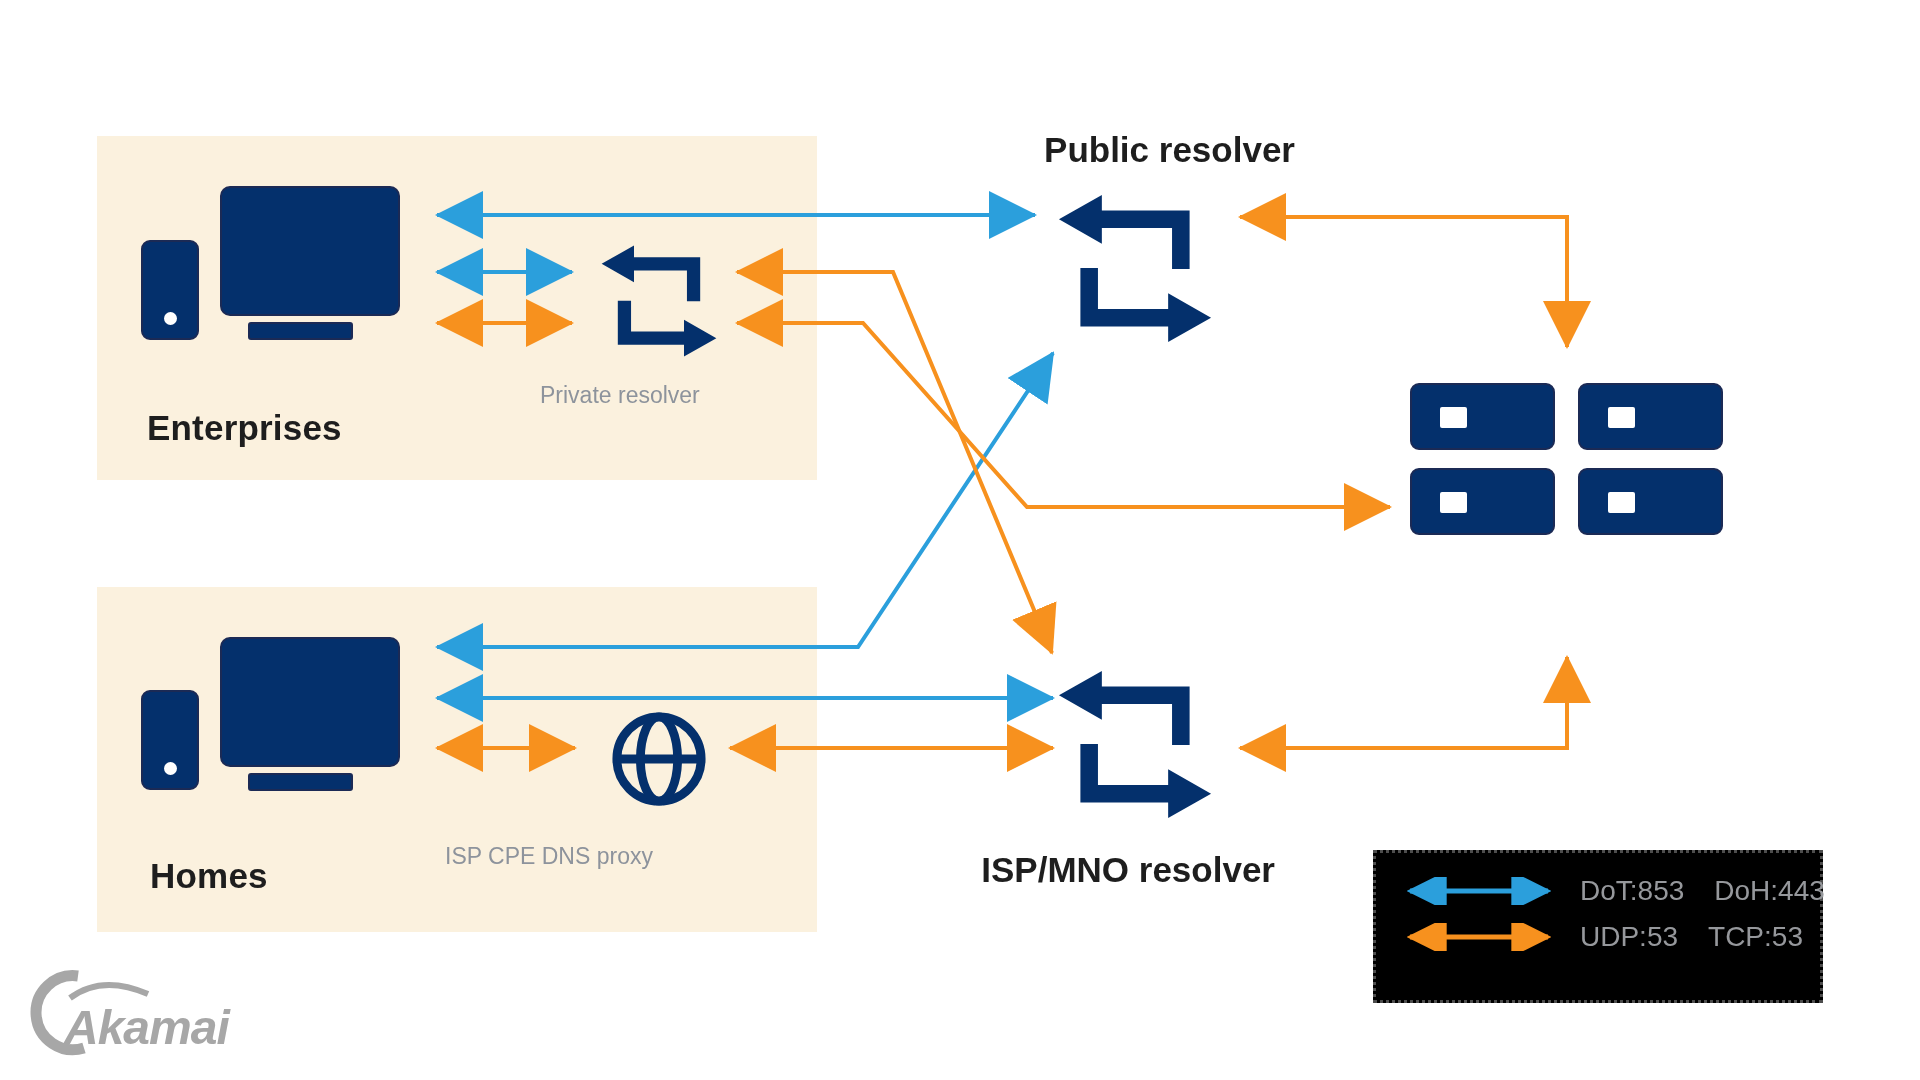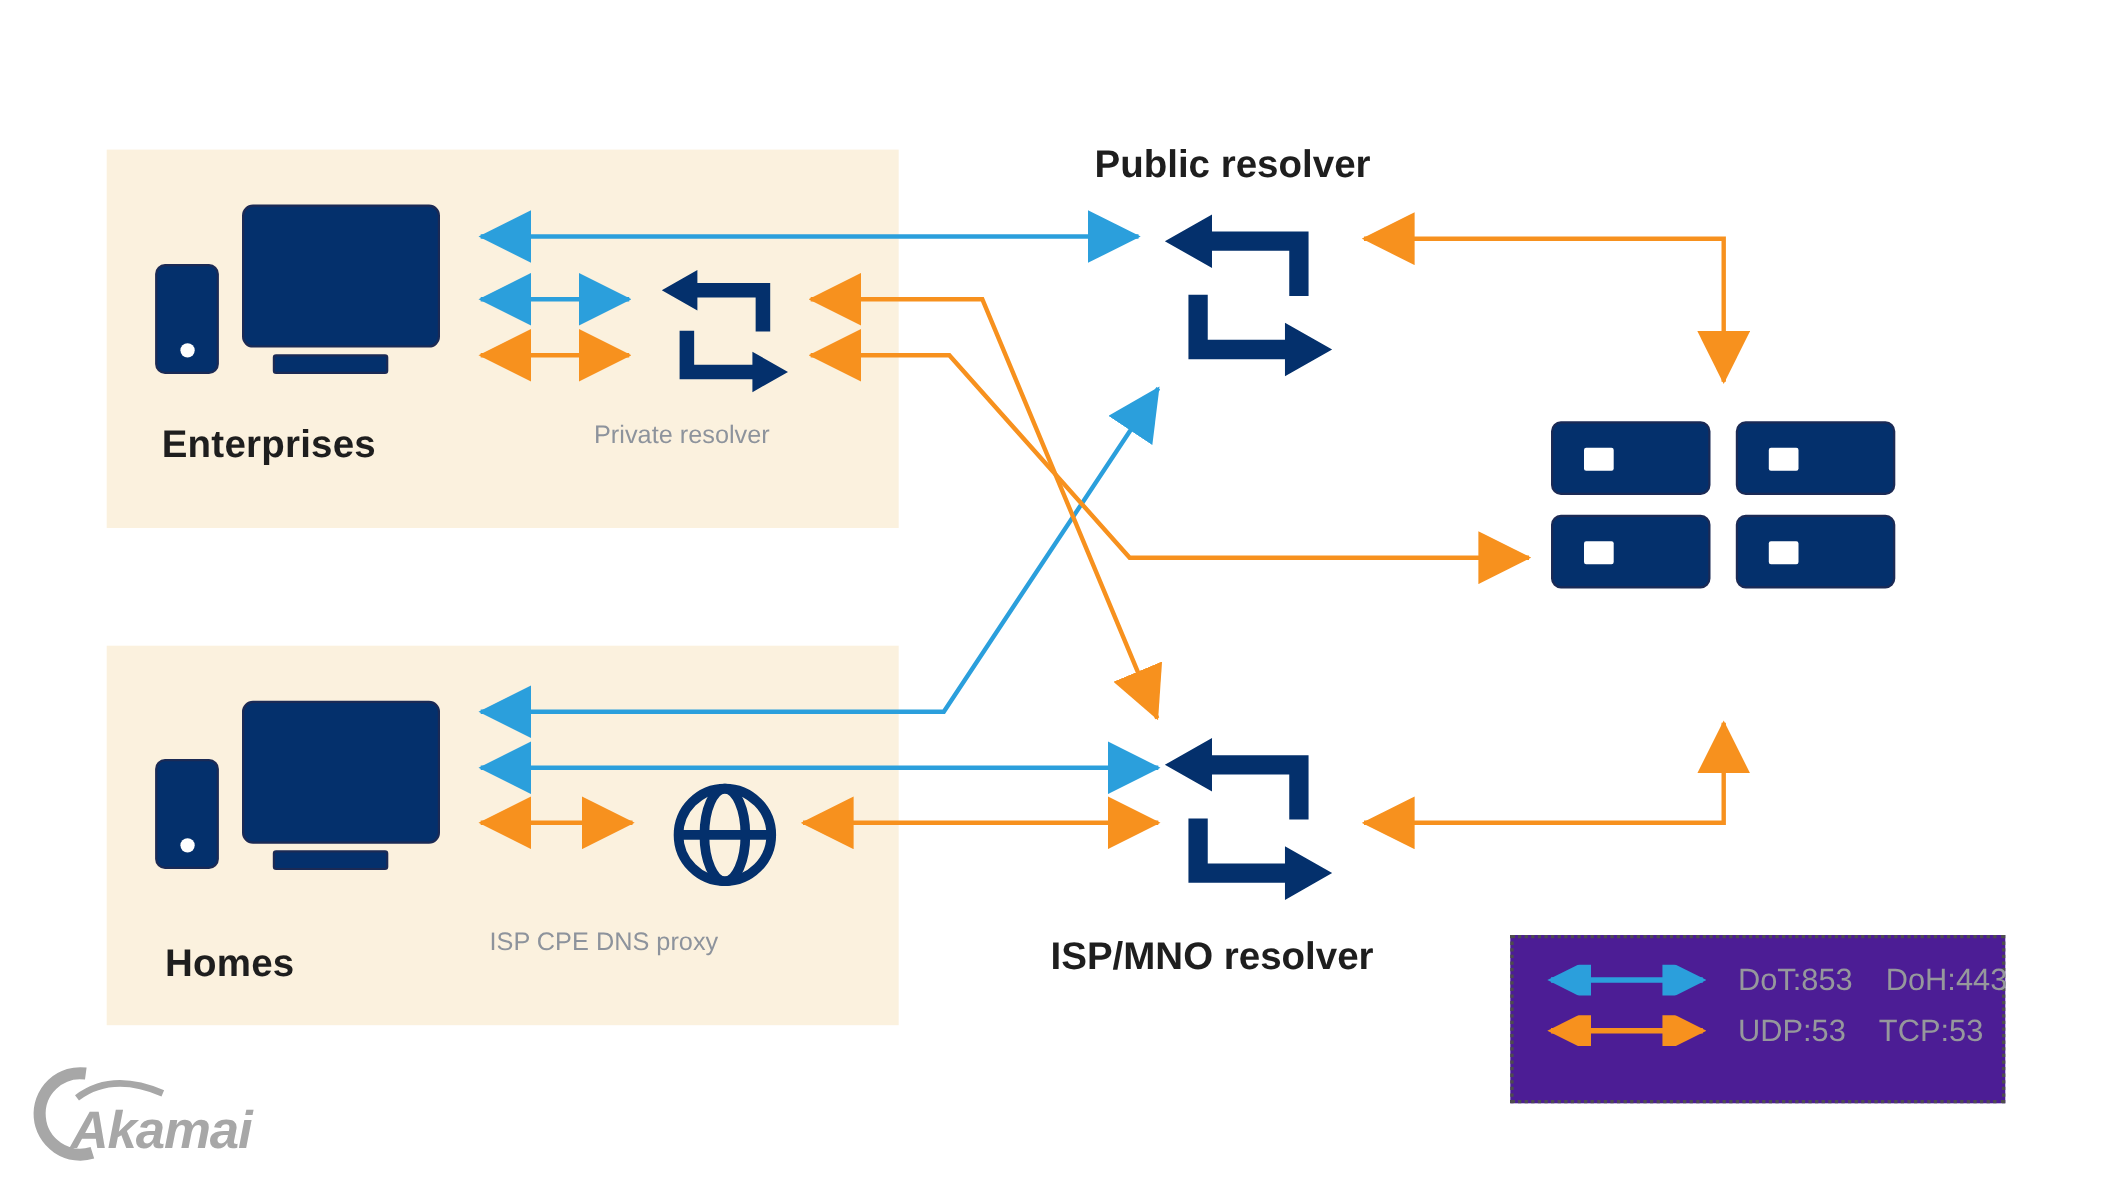--- a/index.html
+++ b/index.html
@@ -13,29 +13,29 @@
   .zone{position:absolute;background:var(--beige);}
   #edges{position:absolute;left:0;top:0;width:1920px;height:1080px;z-index:2;}
   .abs{position:absolute;}
   .icon-layer{z-index:3;}
   .navyfill{background:var(--navy);border:2px solid var(--navy-edge);box-sizing:border-box;}
   .monitor{width:180px;height:130px;border-radius:10px;}
   .stand{width:105px;height:18px;border-radius:3px;}
   .phone{width:58px;height:100px;border-radius:9px;}
   .phone-dot{width:13px;height:13px;border-radius:50%;background:#fff;}
   .group-label{font-size:35px;font-weight:600;color:var(--title);letter-spacing:.2px;}
-  .node-title{font-size:35px;font-weight:600;color:var(--title);text-align:left;}
+  .node-title{font-size:35px;font-weight:600;color:var(--title);text-align:right;}
   .small-label{font-size:23px;color:var(--gray-label);text-align:left;white-space:nowrap;}
   .server-grid{display:grid;grid-template-columns:145px 145px;grid-template-rows:67px 67px;
                gap:18px 23px;}
   .server-unit{position:relative;background:var(--navy);border:2px solid var(--navy-edge);
                border-radius:9px;box-sizing:border-box;}
   .server-led{position:absolute;left:28px;top:22px;width:27px;height:21px;background:#fff;border-radius:2px;}
   .legend{position:absolute;left:1373px;top:850px;width:450px;height:153px;
-          border:3px dotted #4D4D4D;background:#4c1d95;box-sizing:border-box;z-index:3;}
+          border:3px dotted #4D4D4D;background:#000000;box-sizing:border-box;z-index:3;}
   .legend-row{position:absolute;left:28px;display:flex;align-items:center;}
   .legend-text{display:flex;gap:30px;font-size:28px;color:var(--legend-gray);margin-left:26px;}
   .hidden-defs{position:absolute;width:0;height:0;overflow:hidden;}
 </style>
 </head>
 <body>
 
 <svg class="hidden-defs" aria-hidden="true">
   <defs>
     <g id="resolver-shape">
@@ -70,21 +70,21 @@
       <path d="M 737 323 H 863 L 1027 507 H 1390" fill="none" stroke="#F7911E" stroke-width="4" stroke-linejoin="miter" marker-start="url(#arrow-orange)" marker-end="url(#arrow-orange)"></path>
       <path d="M 1240 217 H 1567 V 347" fill="none" stroke="#F7911E" stroke-width="4" stroke-linejoin="miter" marker-start="url(#arrow-orange)" marker-end="url(#arrow-orange)"></path>
       <path d="M 1240 748 H 1567 V 657" fill="none" stroke="#F7911E" stroke-width="4" stroke-linejoin="miter" marker-start="url(#arrow-orange)" marker-end="url(#arrow-orange)"></path>
     </svg>
 
   <div class="abs icon-layer navyfill phone" style="left:141px;top:240px;">
     <div class="abs phone-dot" style="left:21px;top:70px;"></div>
   </div>
   <div class="abs icon-layer navyfill monitor" style="left:220px;top:186px;"></div>
   <div class="abs icon-layer navyfill stand" style="left:248px;top:322px;"></div>
-  <div class="abs icon-layer group-label" style="left:147px;top:384px;">Enterprises</div>
+  <div class="abs icon-layer group-label" style="left:147px;top:408px;">Enterprises</div>
 
   <svg class="abs icon-layer" style="left:600px;top:244px;" width="118" height="114" viewBox="0 0 160 155" fill="#04306C">
       <use href="#resolver-shape"></use>
     </svg>
   <div class="abs icon-layer small-label" style="left:540px;top:382px;width:240px;">Private resolver</div>
 
   <div class="abs icon-layer navyfill phone" style="left:141px;top:690px;">
     <div class="abs phone-dot" style="left:21px;top:70px;"></div>
   </div>
   <div class="abs icon-layer navyfill monitor" style="left:220px;top:637px;"></div>

